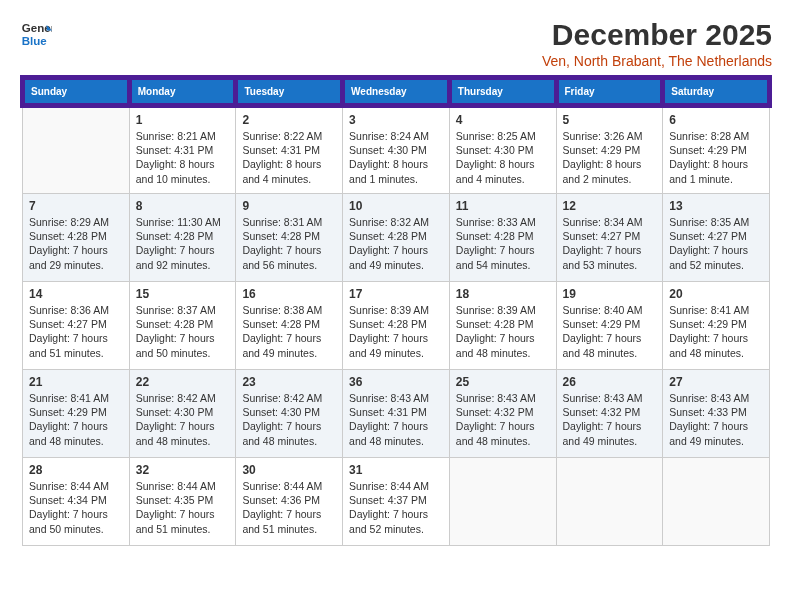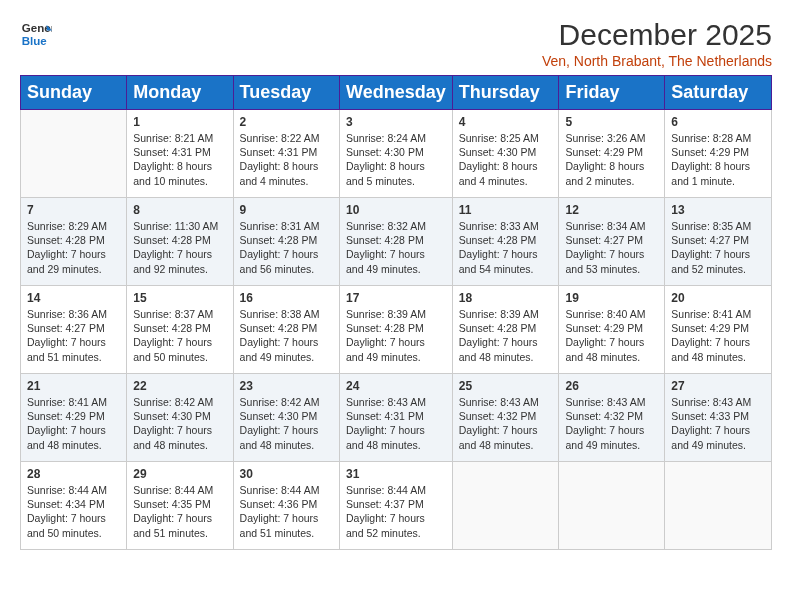--- a/index.html
+++ b/index.html
@@ -29,42 +29,42 @@
     }
     .logo-icon {
       width: 32px;
       height: 32px;
     }
     .title-block {
       text-align: right;
     }
     .main-title {
       font-size: 30px;
-      font-weight: normal;
+      font-weight: bold;
       color: #333;
       line-height: 1.1;
     }
     .subtitle {
       font-size: 14px;
       color: #c2410c;
       margin-top: 2px;
     }
     .calendar {
       width: 100%;
       border-collapse: collapse;
       font-size: 11px;
     }
     .calendar thead th {
       background: #1a73c7;
       color: #fff;
       font-weight: bold;
-      font-size: 18px;
+      font-size: 10px;
       padding: 6px 6px;
       text-align: left;
-      border: 1px solid #4c1d95;
+      border: 5px solid #4c1d95;
     }
     .calendar tbody td {
       border: 1px solid #ccc;
       padding: 5px 6px;
       vertical-align: top;
       width: 14.28%;
       min-height: 80px;
       height: 88px;
     }
     .cell-content {
@@ -140,21 +140,21 @@
               <div class="cell-line">Daylight: 8 hours</div>
               <div class="cell-line">and 4 minutes.</div>
             </div>
           </td>
           <td>
             <div class="cell-content">
               <div class="day-num">3</div>
               <div class="cell-line">Sunrise: 8:24 AM</div>
               <div class="cell-line">Sunset: 4:30 PM</div>
               <div class="cell-line">Daylight: 8 hours</div>
-              <div class="cell-line">and 5 minutes.</div>
+              <div class="cell-line">and 1 minutes.</div>
             </div>
           </td>
           <td>
             <div class="cell-content">
               <div class="day-num">4</div>
               <div class="cell-line">Sunrise: 8:25 AM</div>
               <div class="cell-line">Sunset: 4:30 PM</div>
               <div class="cell-line">Daylight: 8 hours</div>
               <div class="cell-line">and 4 minutes.</div>
             </div>
@@ -331,21 +331,21 @@
             <div class="cell-content">
               <div class="day-num">23</div>
               <div class="cell-line">Sunrise: 8:42 AM</div>
               <div class="cell-line">Sunset: 4:30 PM</div>
               <div class="cell-line">Daylight: 7 hours</div>
               <div class="cell-line">and 48 minutes.</div>
             </div>
           </td>
           <td>
             <div class="cell-content">
-              <div class="day-num">24</div>
+              <div class="day-num">36</div>
               <div class="cell-line">Sunrise: 8:43 AM</div>
               <div class="cell-line">Sunset: 4:31 PM</div>
               <div class="cell-line">Daylight: 7 hours</div>
               <div class="cell-line">and 48 minutes.</div>
             </div>
           </td>
           <td>
             <div class="cell-content">
               <div class="day-num">25</div>
               <div class="cell-line">Sunrise: 8:43 AM</div>
@@ -378,21 +378,21 @@
             <div class="cell-content">
               <div class="day-num">28</div>
               <div class="cell-line">Sunrise: 8:44 AM</div>
               <div class="cell-line">Sunset: 4:34 PM</div>
               <div class="cell-line">Daylight: 7 hours</div>
               <div class="cell-line">and 50 minutes.</div>
             </div>
           </td>
           <td>
             <div class="cell-content">
-              <div class="day-num">29</div>
+              <div class="day-num">32</div>
               <div class="cell-line">Sunrise: 8:44 AM</div>
               <div class="cell-line">Sunset: 4:35 PM</div>
               <div class="cell-line">Daylight: 7 hours</div>
               <div class="cell-line">and 51 minutes.</div>
             </div>
           </td>
           <td>
             <div class="cell-content">
               <div class="day-num">30</div>
               <div class="cell-line">Sunrise: 8:44 AM</div>

